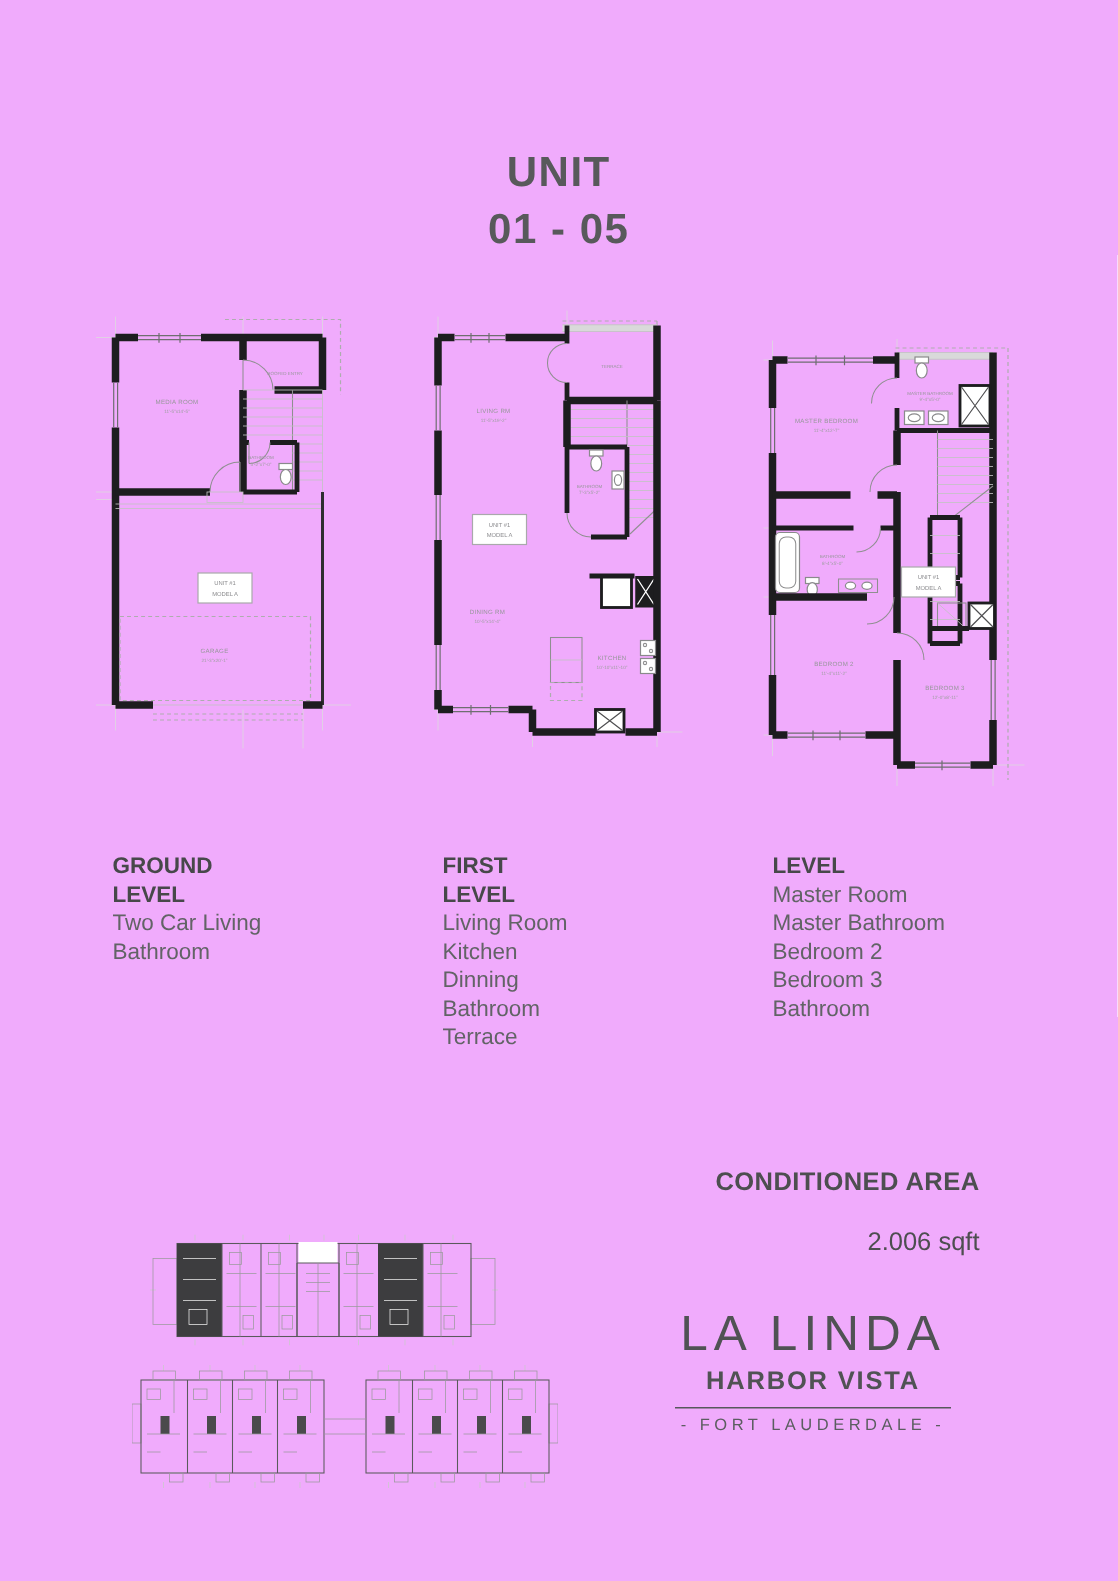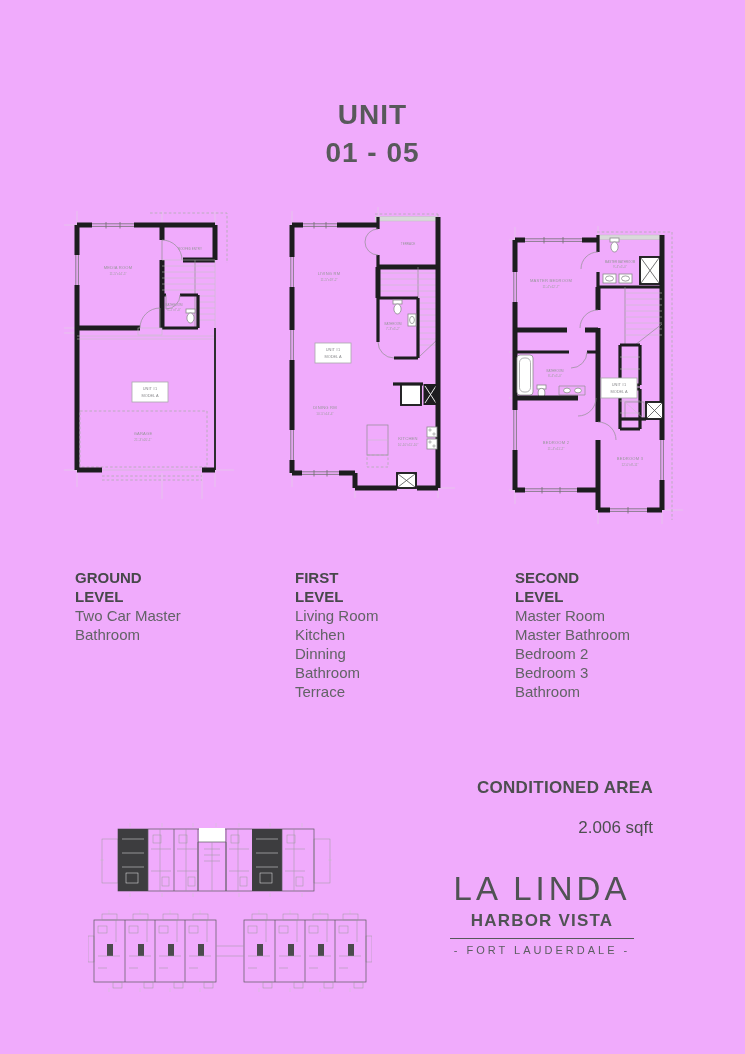--- a/index.html
+++ b/index.html
@@ -222,34 +222,33 @@
     <path class="win" d="M18,266.8 H70 M18,269.4 H70 M35,265 V271.5 M53,265 V271.5"></path>
     <text class="rn" x="123" y="238">BEDROOM 3</text>
     <text class="rd" x="123" y="244">12'-0"x8'-11"</text>
     <path class="wall" d="M91,288 H103 M140,288 H155"></path>
     <path class="win" d="M103,286.8 H140 M103,289.4 H140 M121,285 V291.5"></path>
   </svg>
 
   <div class="level-col" style="left:75px">
     <div class="lvl-h">GROUND</div>
     <div class="lvl-h">LEVEL</div>
-    <div>Two Car Master</div>
+    <div>Two Car Living</div>
     <div>Bathroom</div>
   </div>
   <div class="level-col" style="left:295px">
     <div class="lvl-h">FIRST</div>
     <div class="lvl-h">LEVEL</div>
     <div>Living Room</div>
     <div>Kitchen</div>
     <div>Dinning</div>
     <div>Bathroom</div>
     <div>Terrace</div>
   </div>
   <div class="level-col" style="left:515px">
-    <div class="lvl-h">SECOND</div>
     <div class="lvl-h">LEVEL</div>
     <div>Master Room</div>
     <div>Master Bathroom</div>
     <div>Bedroom 2</div>
     <div>Bedroom 3</div>
     <div>Bathroom</div>
   </div>
 
   <div class="cond">
     <div class="c1">CONDITIONED AREA</div>

